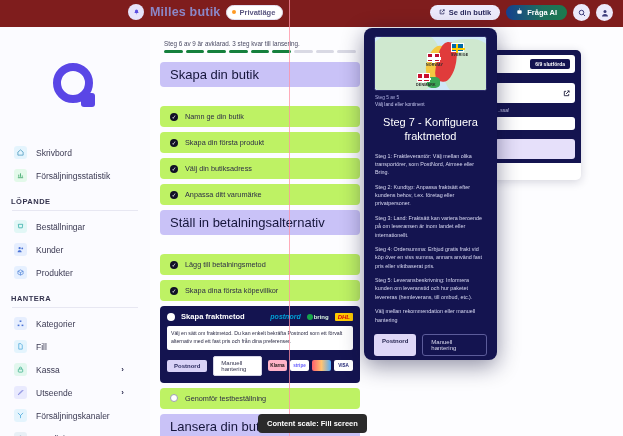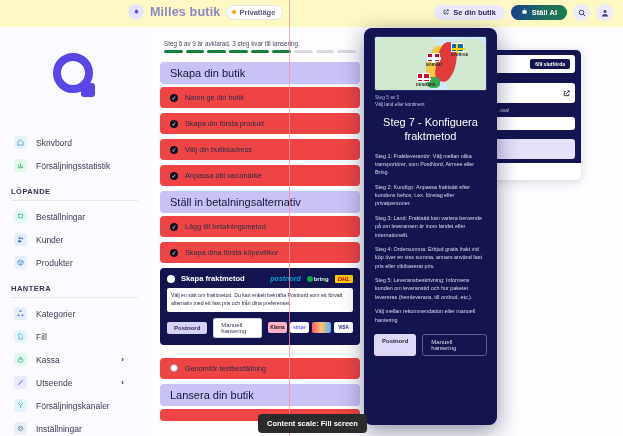--- a/index.html
+++ b/index.html
@@ -17,21 +17,21 @@
 
   
   .guide-line {
     position:absolute; top:0; bottom:0; left:289px; width:1px;
     background:#ff8fa3; opacity:.75; z-index:60; pointer-events:none;
   }
 
   
   .topbar {
     position:absolute; top:0; left:0; right:0; height:27px;
-    background:#fef9c3;
+    background:#7f1d1d;
     display:flex; align-items:center;
     z-index:30;
   }
   .brand-center {
     position:absolute; left:128px; top:4px;
     display:flex; align-items:center; gap:6px;
   }
   .bell-circle {
     width:16px;height:16px;border-radius:50%;
     background:#e6e4fb; display:flex;align-items:center;justify-content:center;
@@ -63,21 +63,21 @@
     display:flex; align-items:center; gap:4px;
   }
   .icon-round {
     width:17px;height:17px;border-radius:50%;background:#eceafb;
     display:flex;align-items:center;justify-content:center;
     color:#3b3a7a; font-size:8px;
   }
 
   
   .sidebar {
-    position:absolute; left:0; top:17px; width:150px; bottom:0;
+    position:absolute; left:0; top:27px; width:150px; bottom:0;
     background:#fbfbff;
     padding-top:10px;
   }
   .logo-wrap { display:flex; justify-content:center; margin:26px 0 34px 0; }
   .logo {
     width:44px;height:44px;position:relative;
   }
   .logo .ring {
     position:absolute; left:0; top:0; width:40px;height:40px;border-radius:50%;
     border:8px solid #5a46e6; box-sizing:border-box;
@@ -106,41 +106,41 @@
   .center {
     position:absolute; left:160px; top:40px; width:200px; bottom:0;
   }
   .progress-note { font-size:6.3px; color:#4a4a63; padding:0 4px 3px 4px; }
   .progress-bars { display:flex; gap:3px; padding:0 4px 9px 4px; }
   .pbar { height:3px; flex:1; border-radius:2px; background:#d9d9e4; }
   .pbar.done { background:#15803d; }
 
   .sec-head {
     background:#c9c2f7; border-radius:4px;
-    font-size:11px; color:#15153a; padding:5px 10px; margin-bottom:3px;
+    font-size:13px; color:#15153a; padding:5px 10px; margin-bottom:19px;
   }
   .task-row {
-    background:#ef4444; border-radius:4px;
+    background:#bef264; border-radius:4px;
     display:flex; align-items:center; gap:7px;
     padding:6px 10px; margin-bottom:5px;
     font-size:7.3px; color:#2d2d46;
   }
   .chk {
     width:8px;height:8px;border-radius:50%;
     flex:0 0 auto;
     display:flex;align-items:center;justify-content:center;
     font-size:5.5px; color:#ffffff;
   }
   .chk.done { background:#111126; }
   .chk.todo { background:#ffffff; border:1px solid #9f9fb4; }
 
   
   .dark-card {
     background:#141450; border-radius:4px; padding:6px 7px 7px 7px;
-    margin-bottom:13px;
+    margin-bottom:5px;
   }
   .dark-card-top { display:flex; align-items:center; gap:6px; }
   .dark-card-title { font-size:7.6px; font-weight:bold; color:#ffffff; flex:1; }
   .chk.white { background:#ffffff; }
   .logo-postnord { font-size:7px; font-weight:bold; color:#00a0d6; font-style:italic; }
   .logo-bring { font-size:6px; font-weight:bold; color:#d8f5e0; display:flex; align-items:center; gap:1px;}
   .bring-dot { width:6px;height:6px;border-radius:50%;background:#16a34a; }
   .logo-dhl {
     background:#ffcc00; color:#d40511; font-size:6px; font-weight:bold;
     font-style:italic; padding:1px 3px; border-radius:1px;
@@ -180,21 +180,21 @@
   .rp-white { background:#ffffff; border-radius:3px; padding:4px 5px; display:flex; align-items:center; }
   .rp-badge {
     background:#141450; color:#ffffff; font-size:5px; font-weight:bold;
     border-radius:2px; padding:2px 5px; margin-left:auto;
   }
   .rp-text { font-size:5px; color:#cfd1f0; padding:4px 1px; }
   .rp-lav { background:#e6e0fa; border-radius:3px; height:20px; }
 
   
   .modal {
-    position:absolute; left:364px; top:28px; width:133px; height:397px;
+    position:absolute; left:364px; top:28px; width:133px; height:332px;
     background:#141450; border-radius:8px;
     box-shadow:0 6px 22px rgba(10,10,50,.45);
     z-index:50; padding:8px 10px 10px 10px; overflow:hidden;
   }
   .modal-map {
     height:55px; border-radius:3px; overflow:hidden; position:relative;
     background:#e8f3e4; border:1px solid #2a2a6a;
   }
   .map-sea { position:absolute; inset:0; background:#cfe8f7; }
   .map-land {
@@ -288,21 +288,21 @@
         </span>
         <span>Se din butik</span>
       </div>
       <div class="btn-ask-ai">
         <span>
           <svg width="7" height="7" viewBox="0 0 16 16" fill="currentColor">
               <rect x="3" y="5" width="10" height="8" rx="2"></rect>
               <circle cx="8" cy="2.5" r="1.2"></circle>
             </svg>
         </span>
-        <span>Ställ AI</span>
+        <span>Fråga AI</span>
       </div>
       <div class="icon-round">
         <svg width="8" height="8" viewBox="0 0 16 16" fill="none" stroke="currentColor" stroke-width="2">
             <circle cx="7" cy="7" r="4.5"></circle>
             <path d="M10.5 10.5L14 14"></path>
           </svg>
       </div>
       <div class="icon-round">
         <svg width="8" height="8" viewBox="0 0 16 16" fill="currentColor">
             <circle cx="8" cy="5" r="3"></circle>

